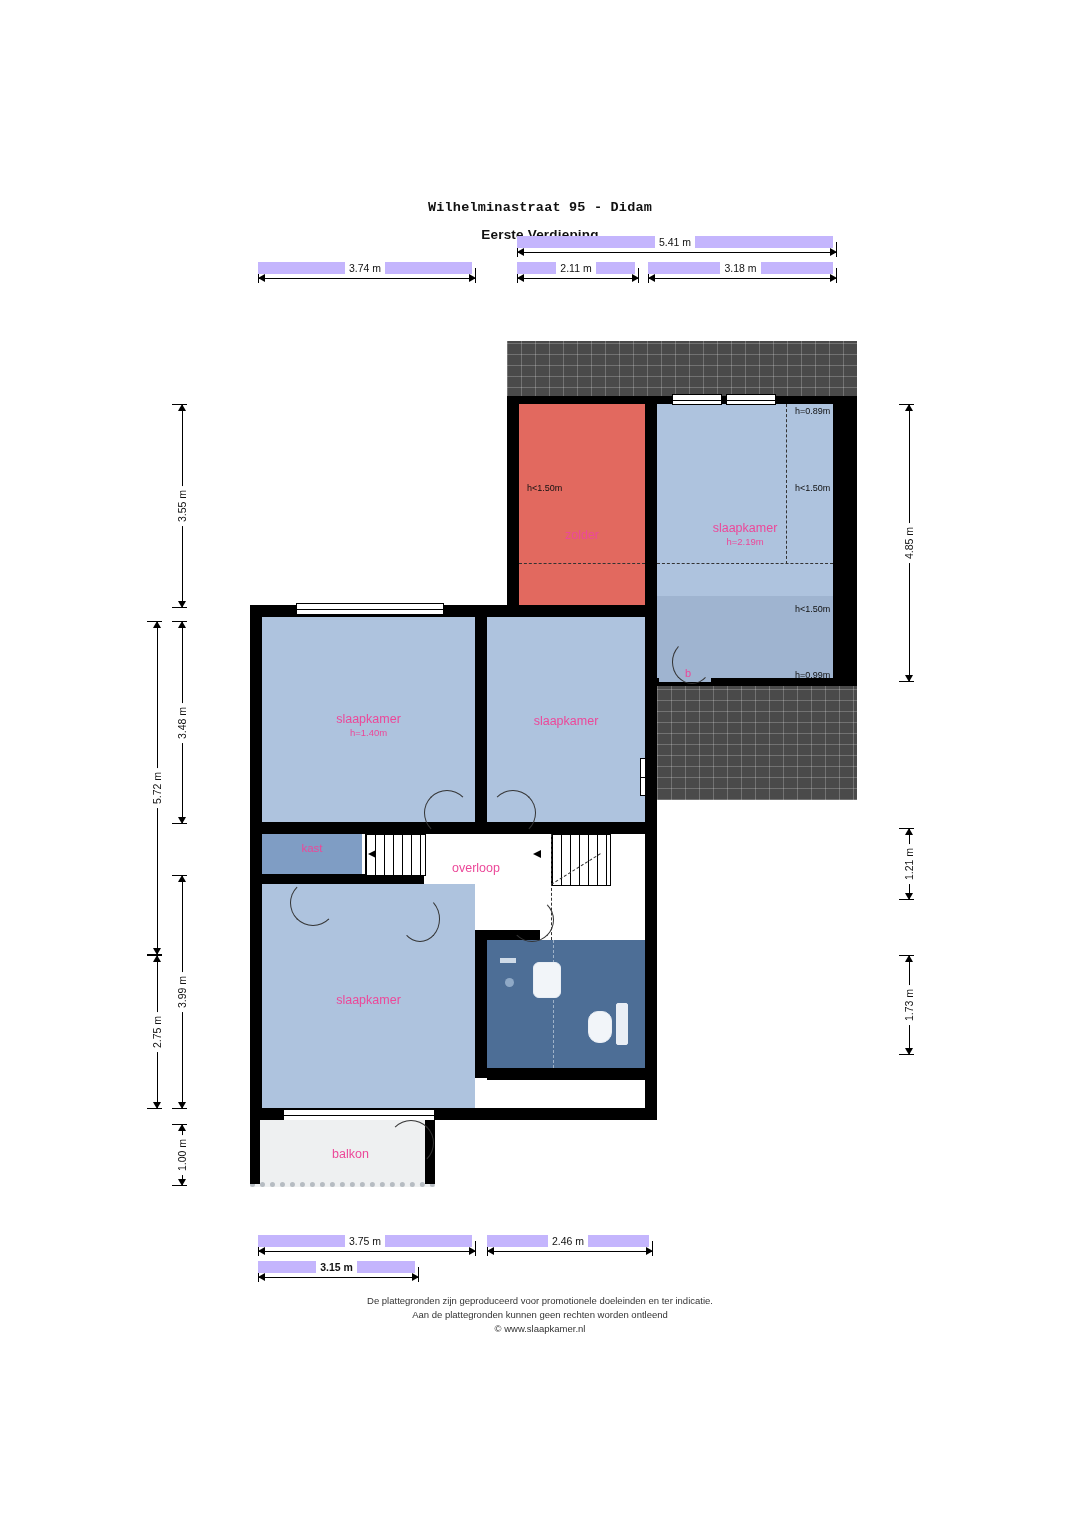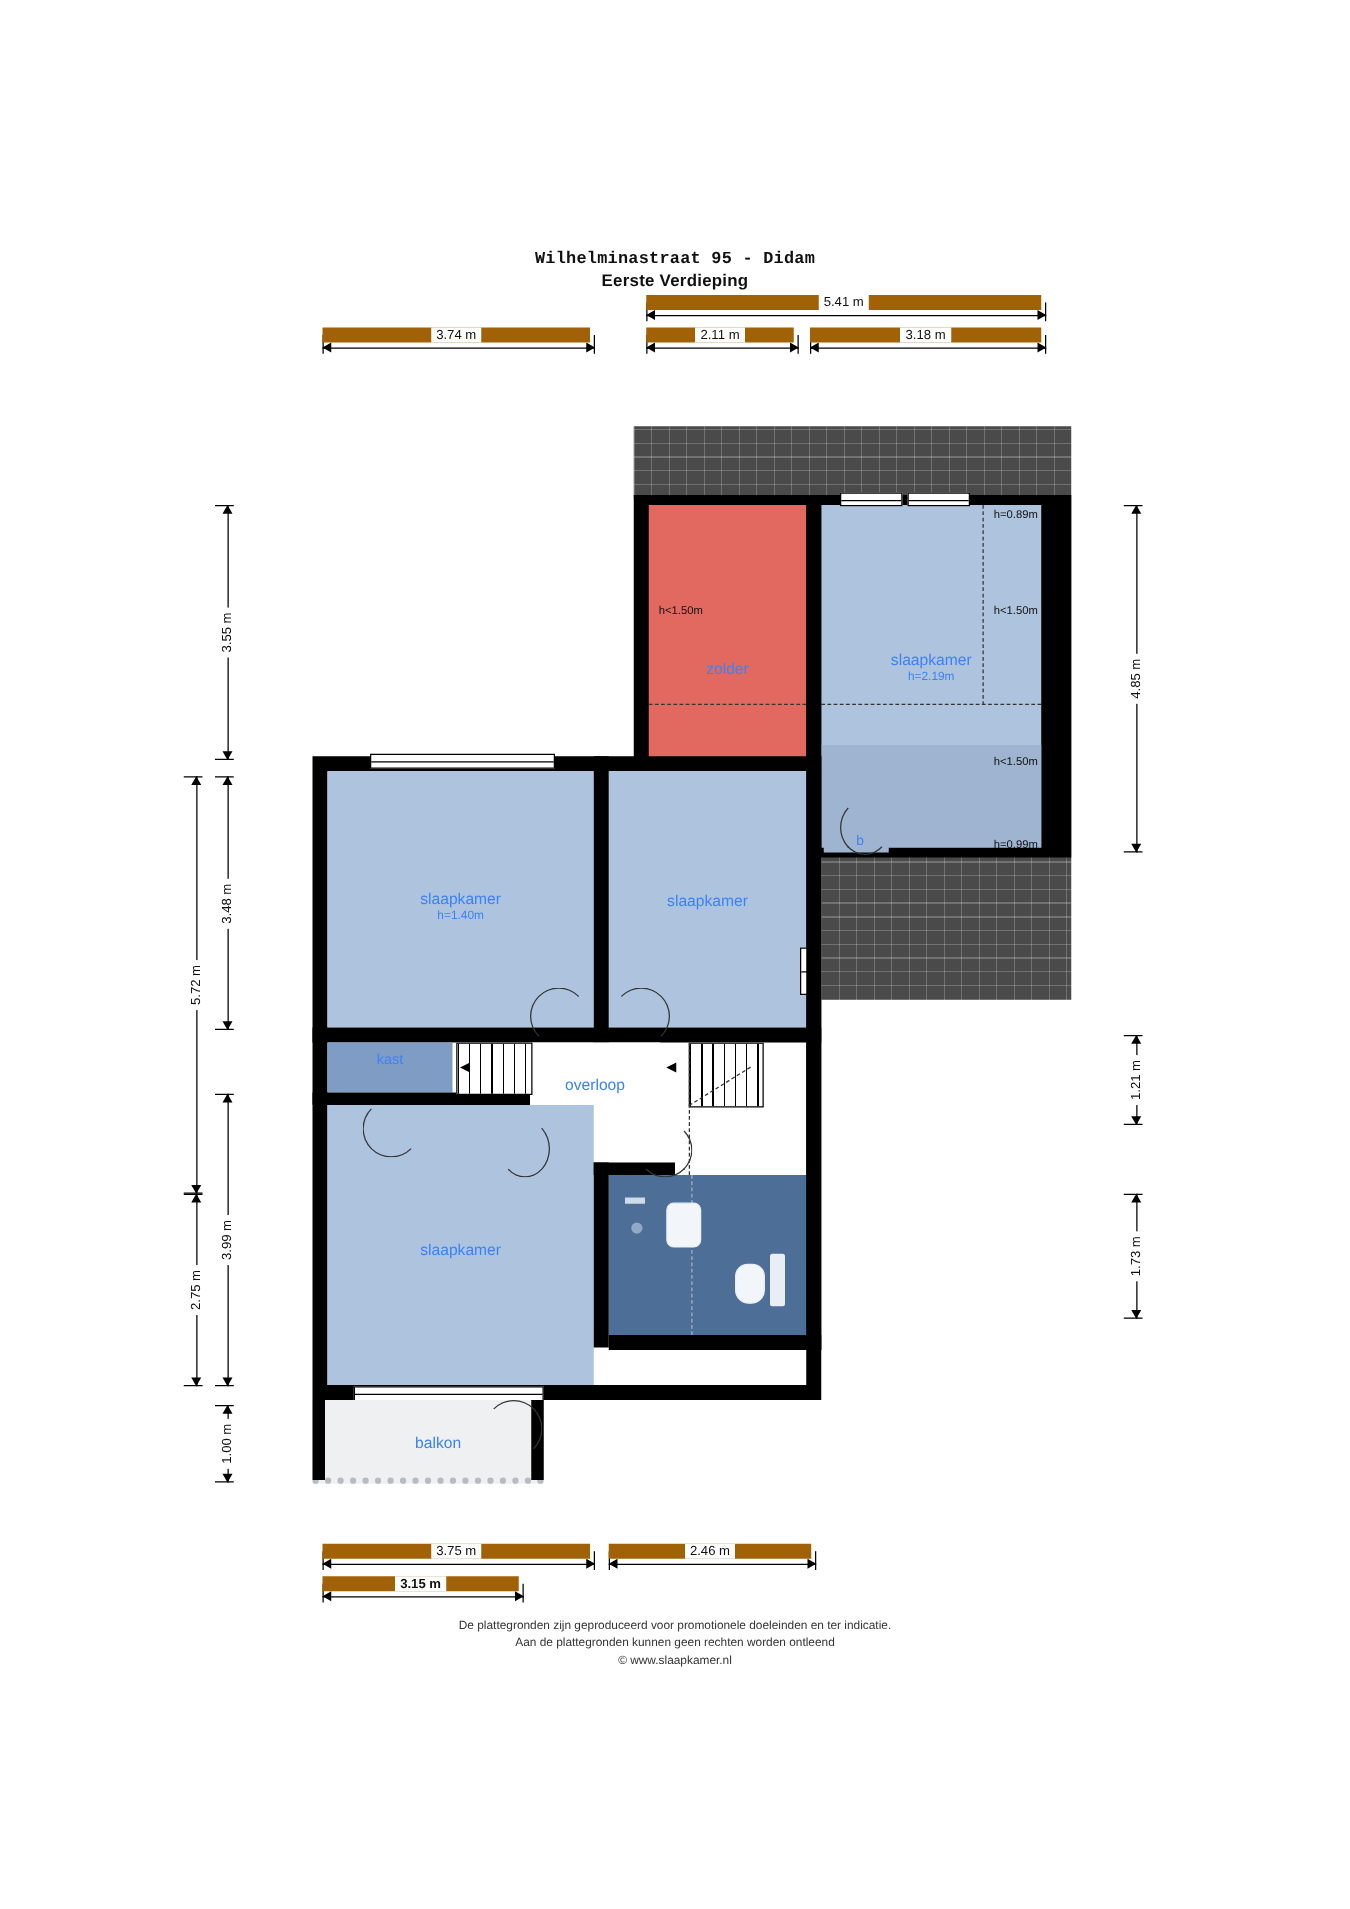--- a/index.html
+++ b/index.html
@@ -1,29 +1,29 @@
 <!DOCTYPE html>
 <html><head>
 <meta charset="utf-8">
 <style>
   html,body{margin:0;padding:0;background:#ffffff;}
   body{width:1080px;height:1527px;position:relative;font-family:"Liberation Sans",sans-serif;color:#111;overflow:hidden;}
   .title{position:absolute;width:100%;text-align:center;font-weight:bold;font-size:13.5px;letter-spacing:.2px;}
   #title1{top:200px;font-family:Liberation Mono, monospace;}
-  #title2{top:217px;}
+  #title2{top:227px;}
 
   
   .dim-h{position:absolute;height:12px;}
   .dim-h .line{position:absolute;top:6px;left:0;right:0;height:1px;background:#000;}
   .dim-h .cap-l,.dim-h .cap-r{position:absolute;top:1.5px;width:0;height:0;border-top:4px solid transparent;border-bottom:4px solid transparent;}
   .dim-h .cap-l{left:0;border-right:7px solid #000;}
   .dim-h .cap-r{right:0;border-left:7px solid #000;}
   .dim-h .tick-l,.dim-h .tick-r{position:absolute;top:-4px;width:1px;height:15px;background:#000;}
   .dim-h .tick-l{left:0;} .dim-h .tick-r{right:0;}
-  .dim-h .lbl{position:absolute;top:-10px;left:0;right:4px;text-align:center;font-size:10.5px;background:#a16207;}
+  .dim-h .lbl{position:absolute;top:-10px;left:0;right:4px;text-align:center;font-size:10.5px;background:#c4b5fd;}
   .dim-h .lbl span{background:#fff;padding:0 4px;}
 
   .dim-v{position:absolute;width:12px;}
   .dim-v .line{position:absolute;left:6px;top:0;bottom:0;width:1px;background:#000;}
   .dim-v .cap-t,.dim-v .cap-b{position:absolute;left:1.5px;width:0;height:0;border-left:4px solid transparent;border-right:4px solid transparent;}
   .dim-v .cap-t{top:0;border-bottom:7px solid #000;}
   .dim-v .cap-b{bottom:0;border-top:7px solid #000;}
   .dim-v .tick-t,.dim-v .tick-b{position:absolute;left:-4px;width:15px;height:1px;background:#000;}
   .dim-v .tick-t{top:0;} .dim-v .tick-b{bottom:0;}
   .dim-v .lbl{position:absolute;left:50%;top:50%;transform:translate(-50%,-50%) rotate(-90deg);font-size:10.5px;white-space:nowrap;background:#fff;padding:0 4px;}
@@ -36,21 +36,21 @@
     background-image:repeating-linear-gradient(90deg,rgba(255,255,255,.22) 0 1px,transparent 1px 14px),
                      repeating-linear-gradient(0deg,rgba(255,255,255,.22) 0 1px,transparent 1px 11px);}
   .wall{background:#000;}
   .room-light{background:#aec3de;}
   .room-mid{background:#7f9dc4;}
   .room-dark{background:#4d6e96;}
   .room-red{background:#e2695f;}
   .room-white{background:#ffffff;}
   .room-balkon{background:#eef0f1;}
   .room-gray{background:#9fb4d0;}
-  .lbl-room{position:absolute;text-align:center;font-size:12.5px;color:#3b82f6;}
+  .lbl-room{position:absolute;text-align:center;font-size:12.5px;color:#ec4899;}
   .lbl-room .sub{display:block;font-size:9.5px;margin-top:1px;}
   .lbl-h{position:absolute;font-size:9px;color:#111;white-space:nowrap;}
   .dashed{position:absolute;border-top:1px dashed #333;}
   .dashed-v{position:absolute;border-left:1px dashed #333;}
   .win{position:absolute;background:#fff;border:1px solid #000;}
   .win:after{content:"";position:absolute;left:0;right:0;top:50%;height:1px;background:#000;}
   .door-arc{position:absolute;border:1px solid #222;border-radius:50%;background:transparent;}
   .stair{position:absolute;background:#fff;border:1px solid #000;}
   .stair:before{content:"";position:absolute;inset:0;background-image:repeating-linear-gradient(90deg,#000 0 1px,transparent 1px 9px);}
   .arrow-r,.arrow-l{position:absolute;width:0;height:0;border-top:4px solid transparent;border-bottom:4px solid transparent;}

